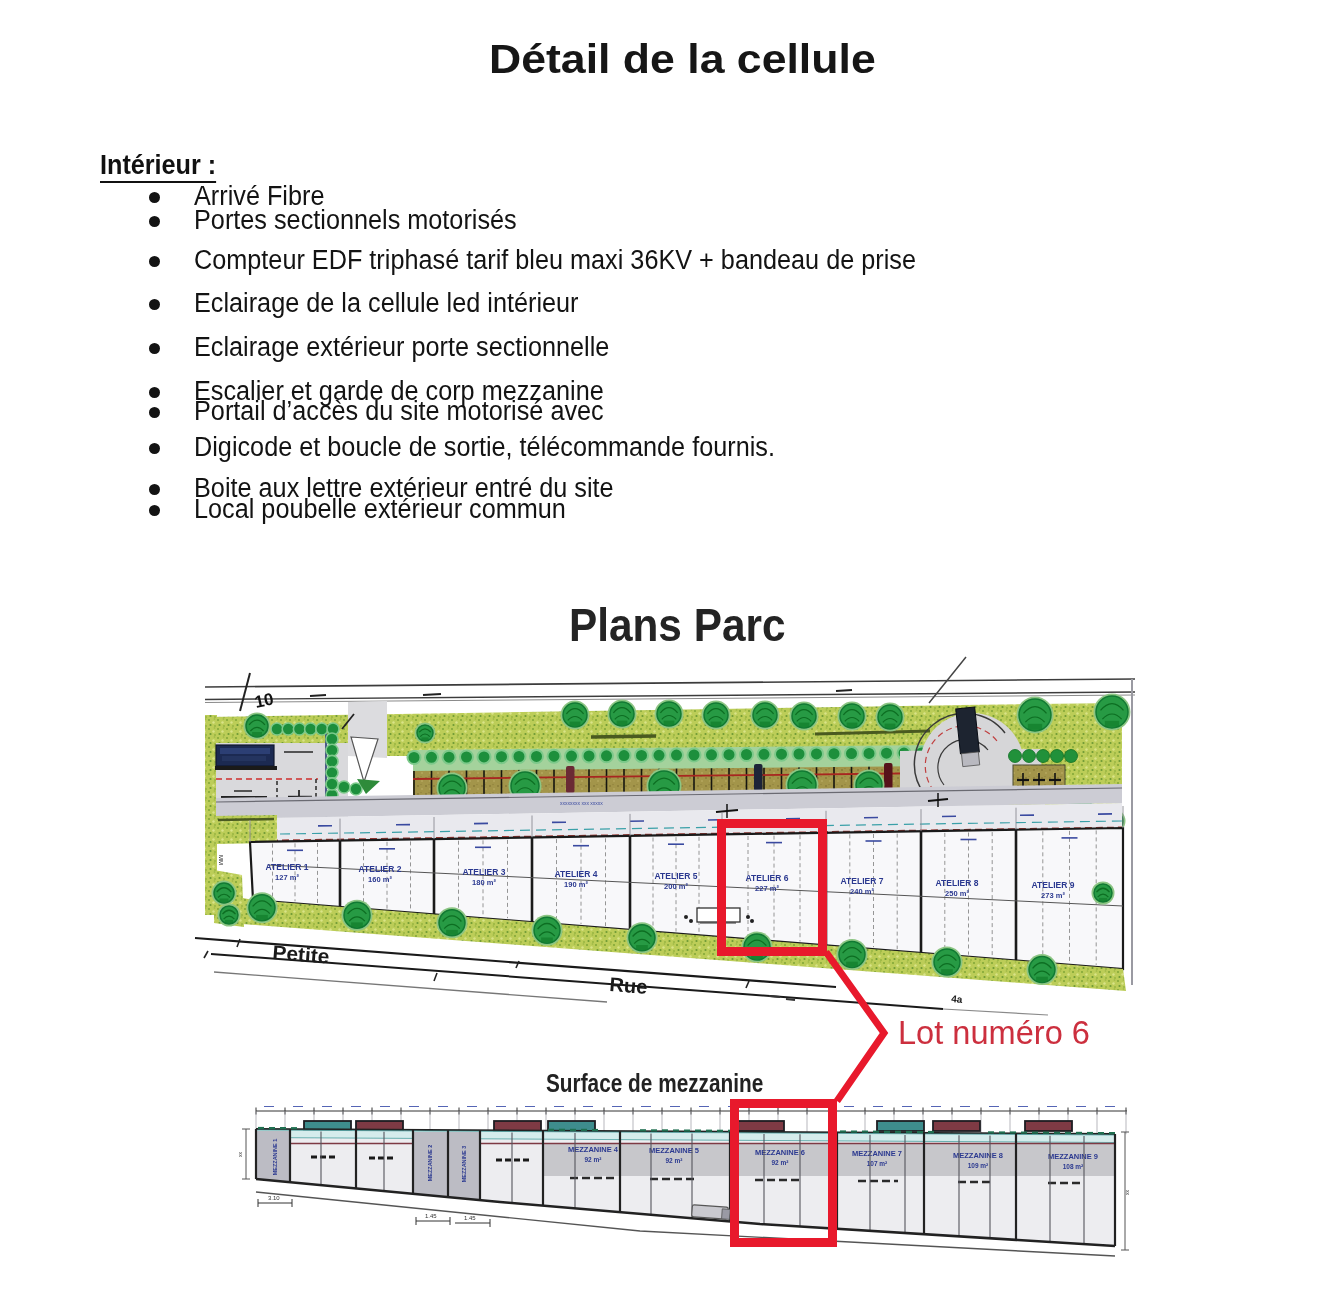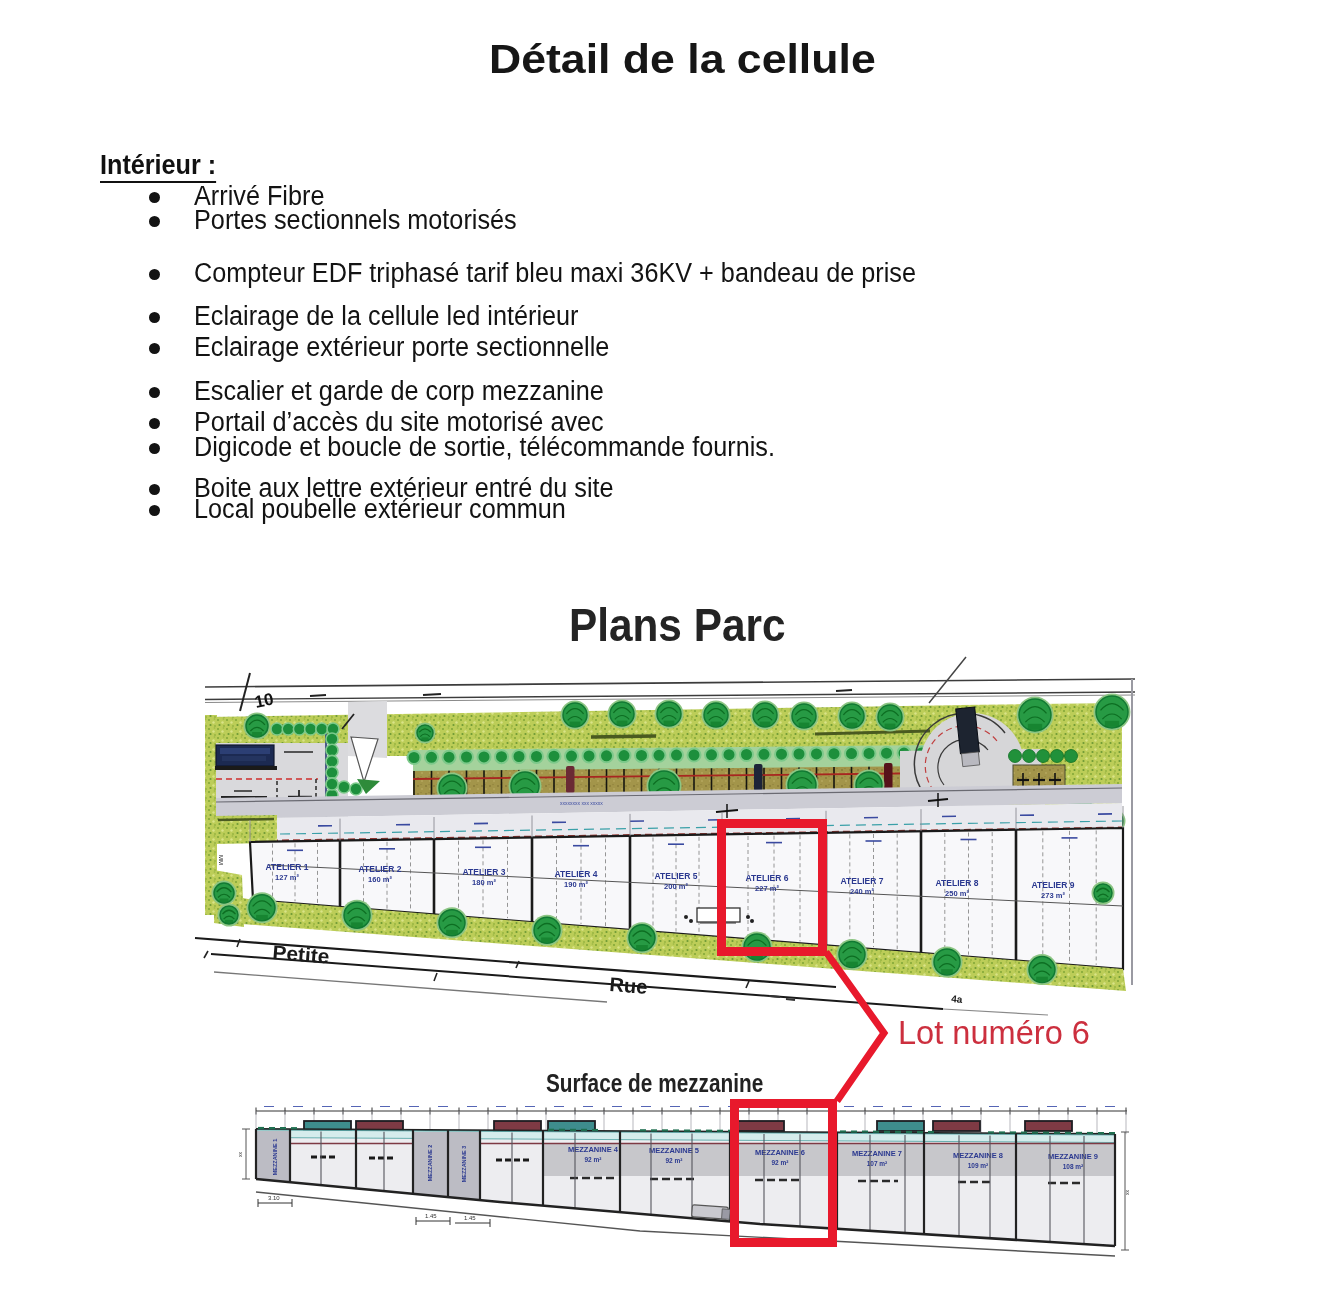--- a/index.html
+++ b/index.html
@@ -17,29 +17,29 @@
 <body>
 
 <div class="h1">Détail de la cellule</div>
 
 <div class="h3">Intérieur&nbsp;:</div>
 
 <div class="li" style="top:181px"><span class="dot"></span><span class="lt">Arrivé Fibre</span></div>
 
 <div class="li" style="top:205px"><span class="dot"></span><span class="lt">Portes sectionnels motorisés</span></div>
 
-<div class="li" style="top:258px"><span class="dot"></span><span class="lt">Compteur EDF triphasé tarif bleu maxi 36KV + bandeau de prise</span></div>
-
-<div class="li" style="top:301px"><span class="dot"></span><span class="lt">Eclairage de la cellule led intérieur</span></div>
+<div class="li" style="top:245px"><span class="dot"></span><span class="lt">Compteur EDF triphasé tarif bleu maxi 36KV + bandeau de prise</span></div>
+
+<div class="li" style="top:288px"><span class="dot"></span><span class="lt">Eclairage de la cellule led intérieur</span></div>
 
 <div class="li" style="top:332px"><span class="dot"></span><span class="lt">Eclairage extérieur porte sectionnelle</span></div>
 
 <div class="li" style="top:376px"><span class="dot"></span><span class="lt">Escalier et garde de corp mezzanine</span></div>
 
-<div class="li" style="top:407px"><span class="dot"></span><span class="lt">Portail d’accès du site motorisé avec</span></div>
+<div class="li" style="top:396px"><span class="dot"></span><span class="lt">Portail d’accès du site motorisé avec</span></div>
 
 <div class="li" style="top:432px"><span class="dot"></span><span class="lt">Digicode et boucle de sortie, télécommande fournis.</span></div>
 
 <div class="li" style="top:494px"><span class="dot"></span><span class="lt">Local poubelle extérieur commun</span></div>
 
 <div class="li" style="top:473px"><span class="dot"></span><span class="lt">Boite aux lettre extérieur entré du site</span></div>
 
 <div class="h2">Plans Parc</div>
 
 <div class="h4">Surface de mezzanine</div>

